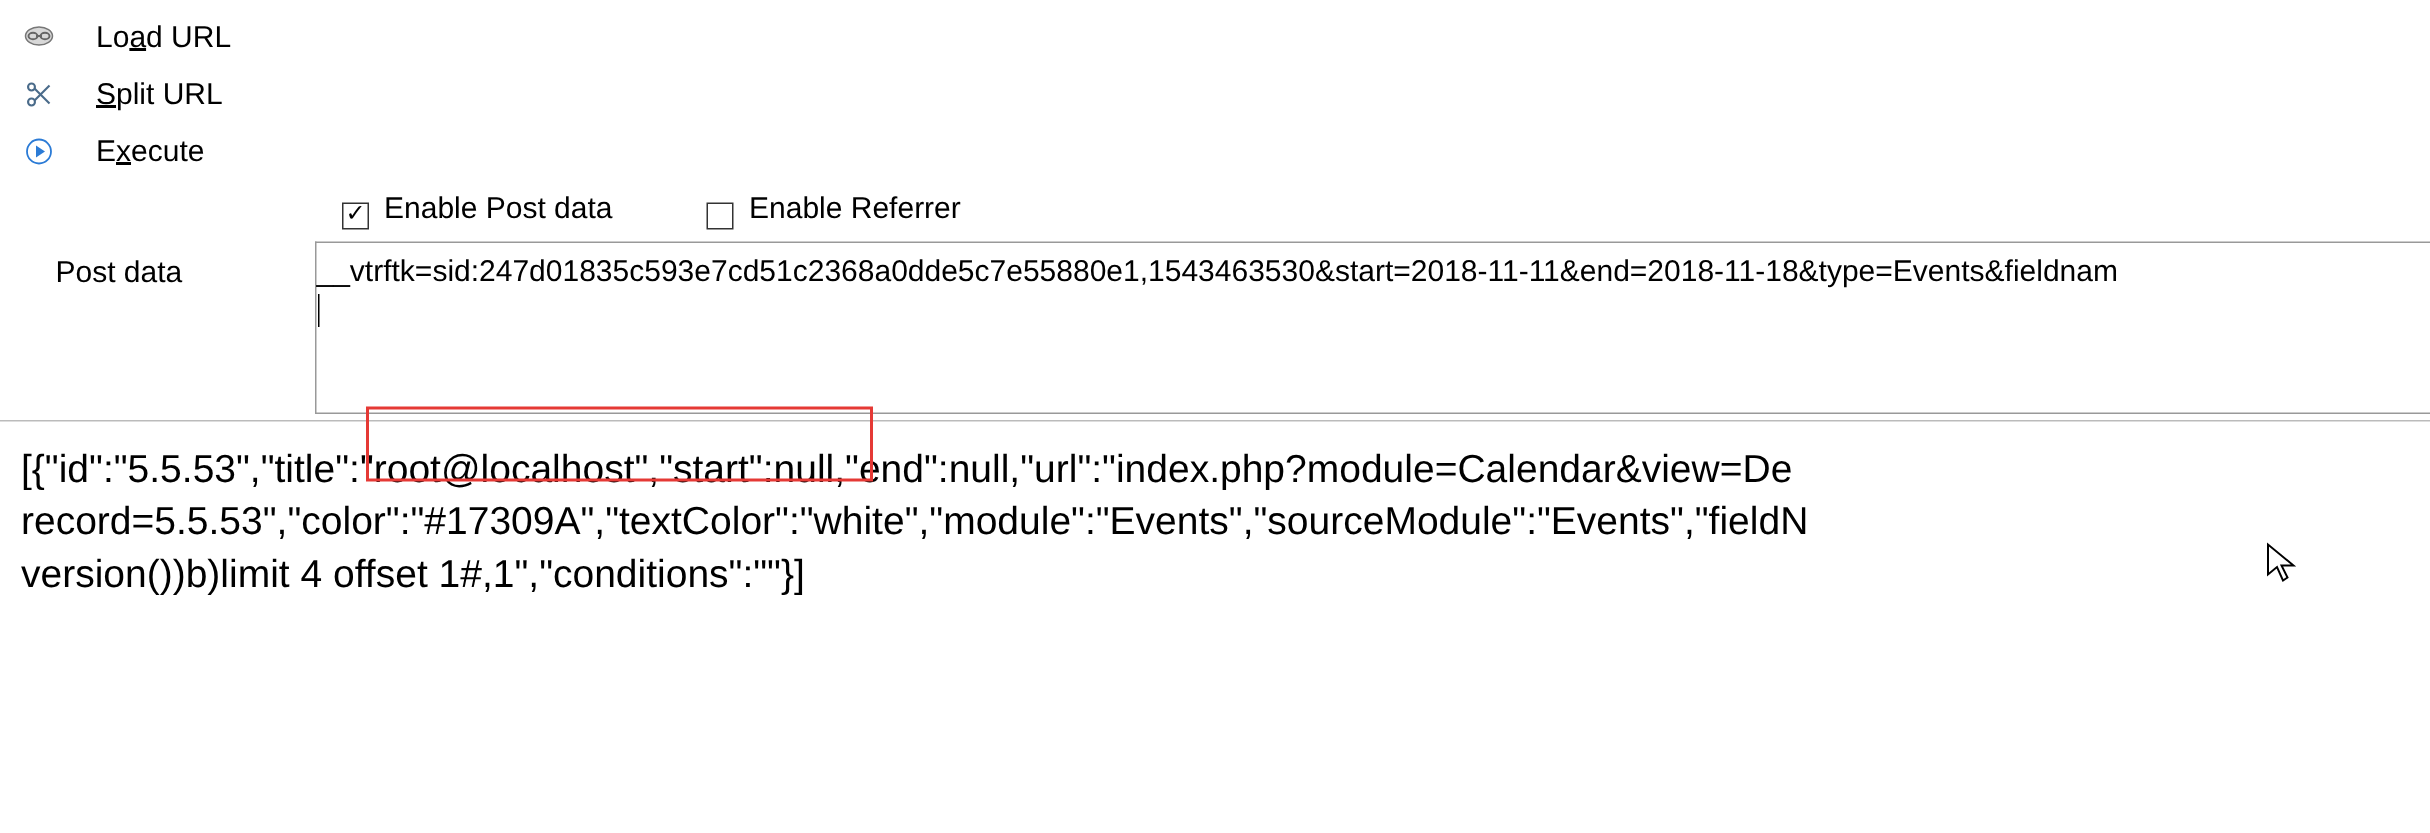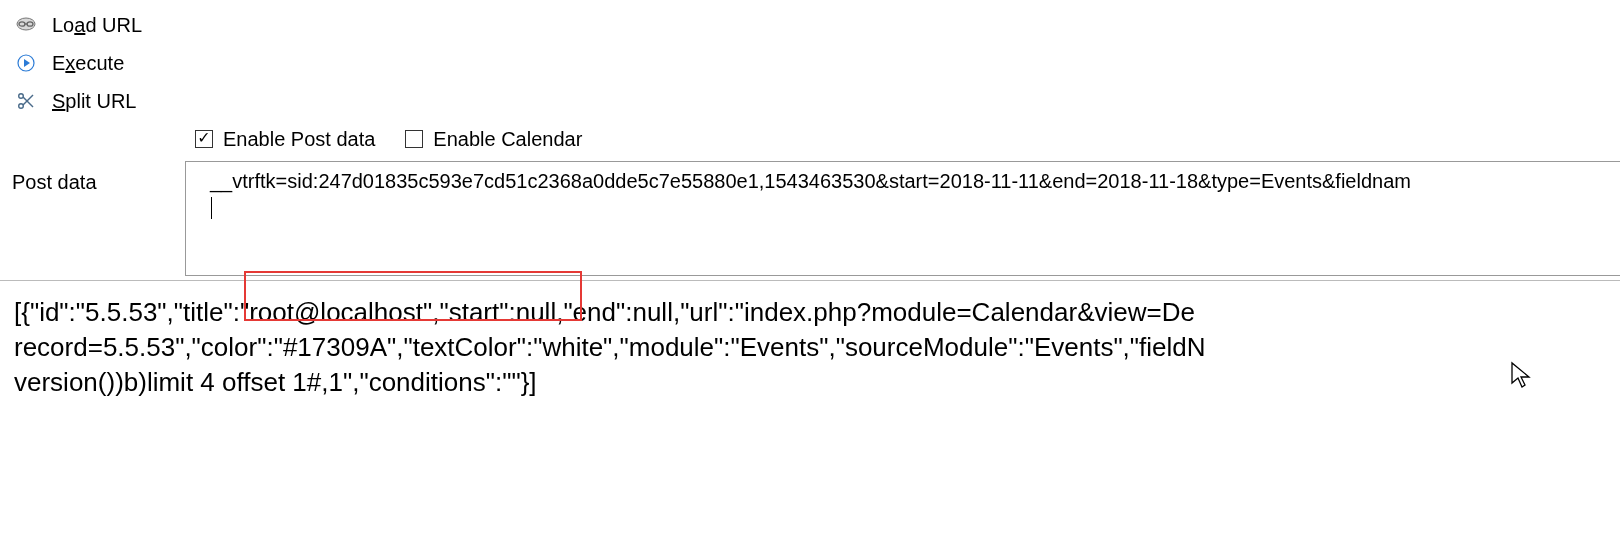--- a/index.html
+++ b/index.html
@@ -19,20 +19,21 @@
   }
   .sidebar {
     width: 185px;
     padding: 6px 0 0 12px;
   }
   .sidebar-item {
     display: flex;
     align-items: center;
     height: 38px;
     cursor: pointer;
+    gap: 12px;
   }
   .sidebar-icon {
     width: 28px;
     display: flex;
     justify-content: center;
     align-items: center;
   }
   .sidebar-label {
     padding-left: 12px;
     font-size: 20px;
@@ -67,37 +68,38 @@
     position: relative;
     top: 2px;
   }
   .checkbox.checked::after {
     content: "✓";
     font-size: 16px;
     line-height: 1;
     position: relative;
     top: -1px;
   }
-  .opt { display: inline-flex; align-items: flex-start; cursor: pointer; }
+  .opt { display: inline-flex; align-items: flex-end; cursor: pointer; margin-left: 33px; }
 
   .postdata-row {
     display: flex;
     align-items: flex-start;
   }
   .postdata-label {
     width: 185px;
     padding: 10px 0 0 12px;
     font-size: 20px;
+    margin-left: 25px;
   }
   .postdata-box {
     flex: 1;
     border: 1px solid #999;
     border-right: none;
     min-height: 115px;
-    padding: 6px 24px;
+    padding: 6px 0;
     font-size: 20px;
     line-height: 1.35;
     word-break: break-all;
   }
   .cursor-bar {
     display: inline-block;
     width: 1px;
     height: 22px;
     background: #000;
     vertical-align: middle;
@@ -142,49 +144,49 @@
           <ellipse cx="7" cy="8" rx="3" ry="2.2" fill="none" stroke="#666" stroke-width="1.3"></ellipse>
           <ellipse cx="15" cy="8" rx="3" ry="2.2" fill="none" stroke="#666" stroke-width="1.3"></ellipse>
           <line x1="9" y1="8" x2="13" y2="8" stroke="#666" stroke-width="1.3"></line>
         </svg>
       </span>
       <span class="sidebar-label"><span>Lo</span><span class="underline">a</span><span>d URL</span></span>
     </div>
     <div class="sidebar-item">
       <span class="sidebar-icon">
         <svg width="20" height="20" viewBox="0 0 20 20">
-          <circle cx="10" cy="10" r="8" fill="none" stroke="#2b7bd6" stroke-width="1.2"></circle>
-          <polygon points="8,6 14,10 8,14" fill="#2b7bd6"></polygon>
-        </svg>
-      </span>
-      <span class="sidebar-label"><span>E</span><span class="underline">x</span><span>ecute</span></span>
-    </div>
-    <div class="sidebar-item">
-      <span class="sidebar-icon">
-        <svg width="20" height="20" viewBox="0 0 20 20">
           <circle cx="5" cy="5" r="2.3" fill="none" stroke="#4a6b8a" stroke-width="1.4"></circle>
           <circle cx="5" cy="15" r="2.3" fill="none" stroke="#4a6b8a" stroke-width="1.4"></circle>
           <line x1="7" y1="6" x2="17" y2="16" stroke="#4a6b8a" stroke-width="1.4"></line>
           <line x1="7" y1="14" x2="17" y2="4" stroke="#4a6b8a" stroke-width="1.4"></line>
         </svg>
       </span>
       <span class="sidebar-label"><span></span><span class="underline">S</span><span>plit URL</span></span>
     </div>
+    <div class="sidebar-item">
+      <span class="sidebar-icon">
+        <svg width="20" height="20" viewBox="0 0 20 20">
+          <circle cx="10" cy="10" r="8" fill="none" stroke="#2b7bd6" stroke-width="1.2"></circle>
+          <polygon points="8,6 14,10 8,14" fill="#2b7bd6"></polygon>
+        </svg>
+      </span>
+      <span class="sidebar-label"><span>E</span><span class="underline">x</span><span>ecute</span></span>
+    </div>
   </div>
 
 </div>
 
 <div class="options-row">
   <span class="opt">
     <span class="checkbox checked"></span>
     <span>Enable Post data</span>
   </span>
   <span class="opt">
     <span class="checkbox"></span>
-    <span>Enable Calendar</span>
+    <span>Enable Referrer</span>
   </span>
 </div>
 
 <div class="postdata-row">
   <div class="postdata-label">Post data</div>
   <div class="postdata-box">
     <span>__vtrftk=sid:247d01835c593e7cd51c2368a0dde5c7e55880e1,1543463530&amp;start=2018-11-11&amp;end=2018-11-18&amp;type=Events&amp;fieldnam</span><br>
     <span class="cursor-bar"></span>
   </div>
 </div>

